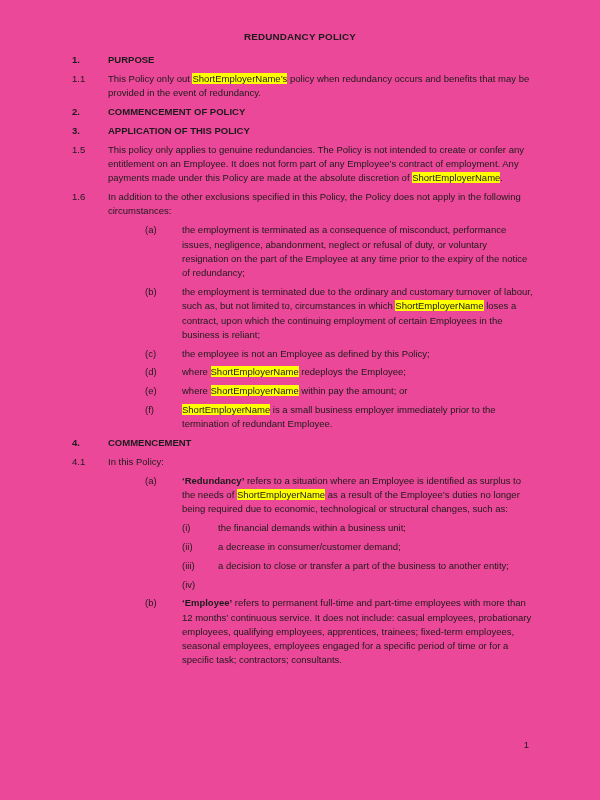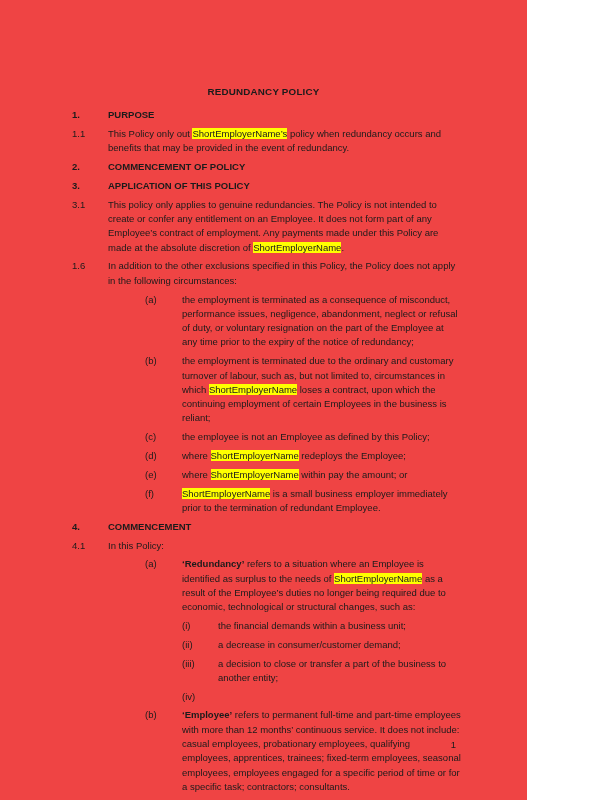--- a/index.html
+++ b/index.html
@@ -1,20 +1,20 @@
 <!DOCTYPE html>
 <html style="--hl: #ffff00;"><head>
 <meta charset="utf-8">
 <style>
   html,body{margin:0;padding:0;background:#ffffff;}
   .page{
-    width:527px;height:800px;position:relative;background:#ef4444;
+    width:600px;height:800px;position:relative;background:#ec4899;
     color:#1b1b1b;font-family:"Liberation Sans",sans-serif;
     font-size:9.5px;line-height:14.3px;box-sizing:border-box;
-    padding-top:85px;overflow:hidden;
+    padding-top:30px;overflow:hidden;
   }
   .doc-title{
     font-size:9.8px;font-weight:700;text-align:center;
     margin:0 0 9px 0;letter-spacing:0.2px;
   }
   .row{display:flex;align-items:flex-start;margin:0 66px 4.5px 72px;}
   .row.level2{margin-left:145px;}
   .row.level3{margin-left:182px;}
   .lbl{flex:0 0 36px;}
   .level2 .lbl{flex:0 0 37px;}
@@ -41,21 +41,21 @@
       </div>
       <div class="row level1 heading">
         <span class="lbl">2.</span>
         <span class="txt"><span>COMMENCEMENT OF POLICY</span></span>
       </div>
       <div class="row level1 heading">
         <span class="lbl">3.</span>
         <span class="txt"><span>APPLICATION OF THIS POLICY</span></span>
       </div>
       <div class="row level1">
-        <span class="lbl">3.1</span>
+        <span class="lbl">1.5</span>
         <span class="txt"><span>This policy only applies to genuine redundancies. The Policy is not intended to create or confer any entitlement on an Employee. It does not form part of any Employee’s contract of employment. Any payments made under this Policy are made at the absolute discretion of </span><span class="hl">ShortEmployerName</span><span>.</span></span>
       </div>
       <div class="row level1">
         <span class="lbl">1.6</span>
         <span class="txt"><span>In addition to the other exclusions specified in this Policy, the Policy does not apply in the following circumstances:</span></span>
       </div>
       <div class="row level2">
         <span class="lbl">(a)</span>
         <span class="txt"><span>the employment is terminated as a consequence of misconduct, performance issues, negligence, abandonment, neglect or refusal of duty, or voluntary resignation on the part of the Employee at any time prior to the expiry of the notice of redundancy;</span></span>
       </div>

